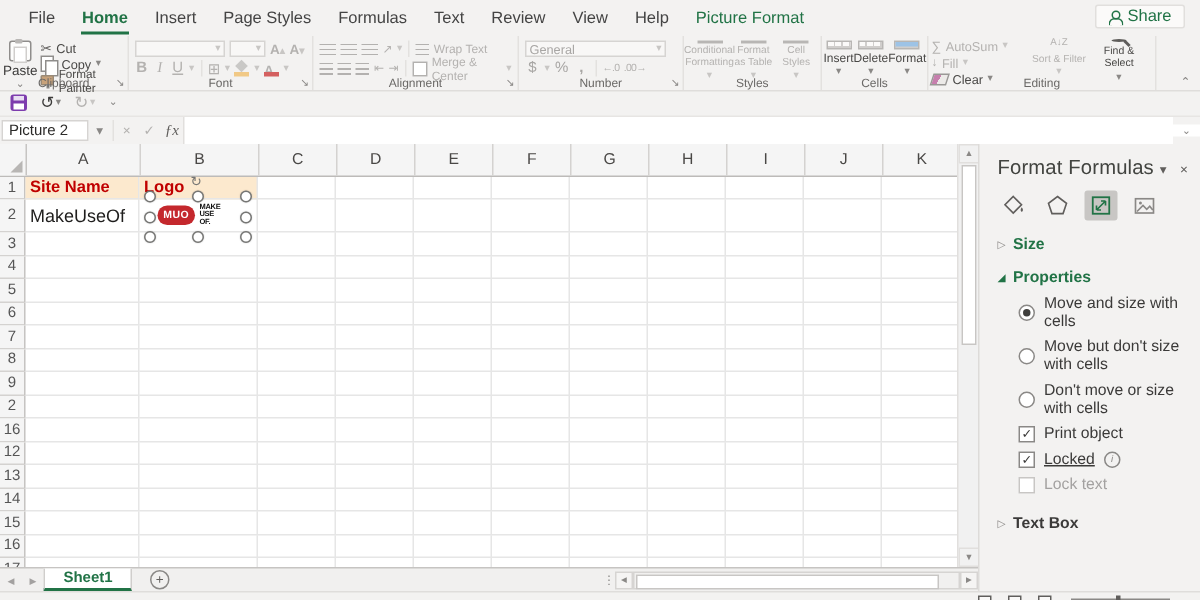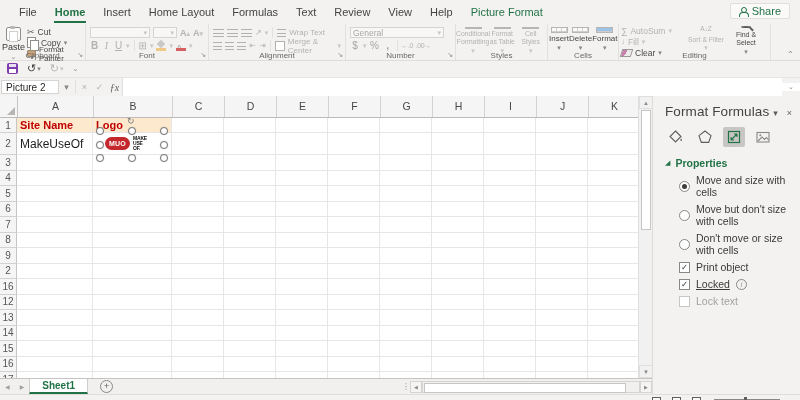--- a/index.html
+++ b/index.html
@@ -182,21 +182,21 @@
 </style>
 </head>
 <body>
 
 <div id="app">
 
   <div id="tabsrow" class="abs">
     <div class="mtab">File</div>
     <div class="mtab active">Home</div>
     <div class="mtab">Insert</div>
-    <div class="mtab">Home Layout</div>
+    <div class="mtab">Page Styles</div>
     <div class="mtab">Formulas</div>
     <div class="mtab">Text</div>
     <div class="mtab">Review</div>
     <div class="mtab">View</div>
     <div class="mtab">Help</div>
     <div class="mtab ctx">Picture Format</div>
     <div id="share">
       <span class="person"></span>
       <span>Share</span>
     </div>
@@ -732,20 +732,24 @@
       <span class="ptab">
         <svg width="16" height="16" viewBox="0 0 16 16">
             <rect x="2" y="3.5" width="12" height="9.5" fill="none" stroke="#8a8886" stroke-width="1.1"></rect>
             <circle cx="5.3" cy="6.3" r="1" fill="#8a8886"></circle>
             <path d="M3 12 L7 8 L9.5 10.5 L11.5 8.5 L13.5 11" fill="none" stroke="#8a8886" stroke-width="1.1"></path>
           </svg>
       </span>
     </div>
 
     <div class="psec">
+      <span class="marker gray">▷</span>
+      <span class="sechdr">Size</span>
+    </div>
+    <div class="psec">
       <span class="marker">◢</span>
       <span class="sechdr">Properties</span>
     </div>
 
     <div class="prow">
       <span class="rb on"></span>
       <span class="plabel">Move and size with cells</span>
     </div>
     <div class="prow">
       <span class="rb"></span>
@@ -767,15 +771,19 @@
           <span>✓</span>
         </span>
       <span class="plabel" style="text-decoration:underline">Locked</span>
       <span class="info">i</span>
     </div>
     <div class="prow">
       <span class="cb off dis2"></span>
       <span class="plabel dis3">Lock text</span>
     </div>
 
+    <div class="psec" style="margin-top:14px">
+      <span class="marker gray">▷</span>
+      <span class="sechdr dark">Text Box</span>
+    </div>
   </div>
 
 </div>
 
 </body></html>

